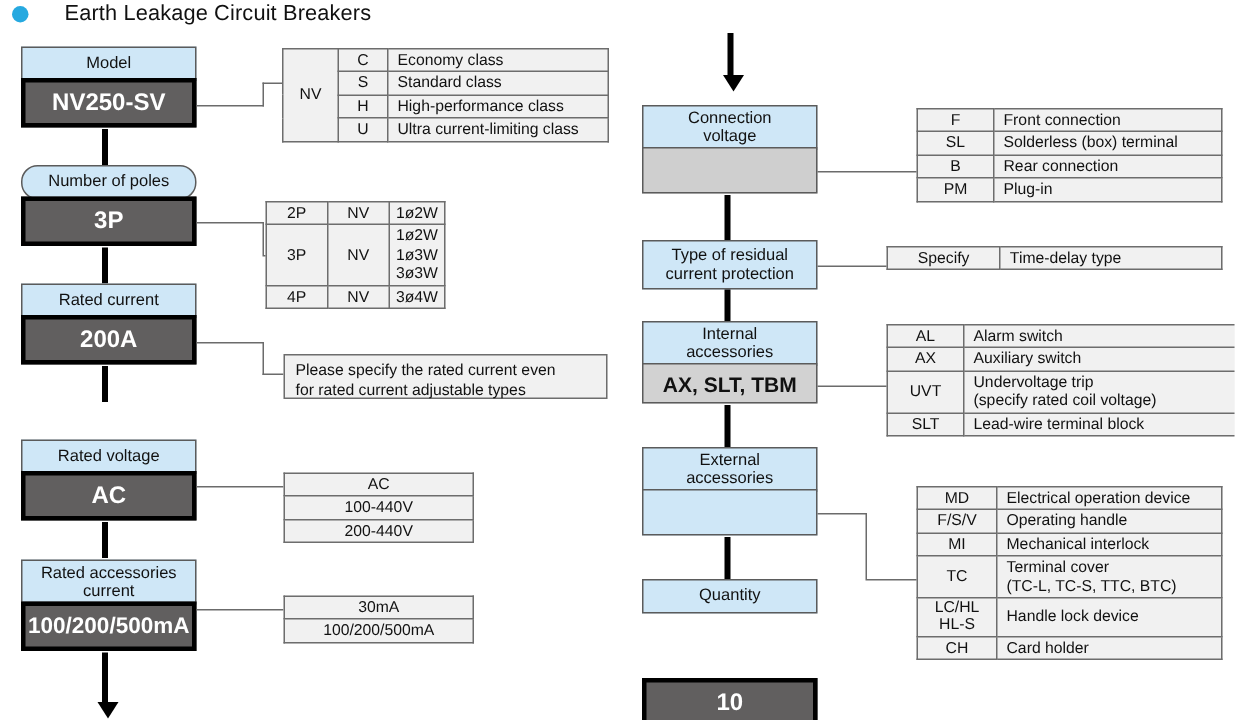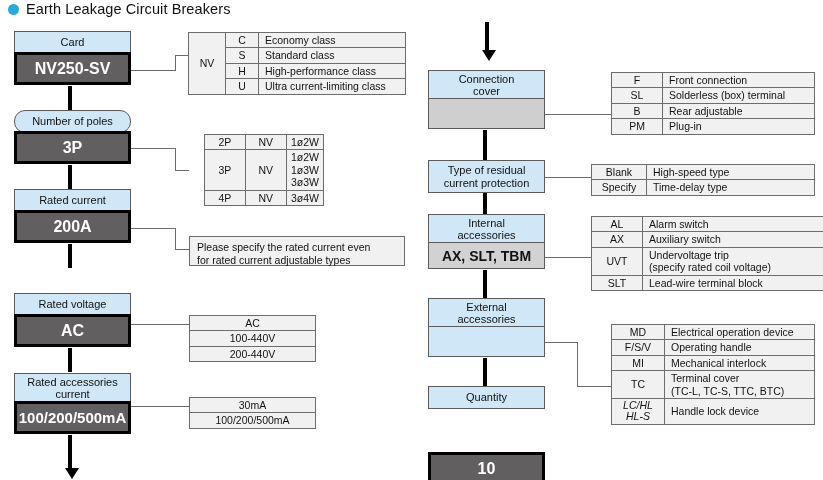--- a/index.html
+++ b/index.html
@@ -9,21 +9,21 @@
     font-family:"Liberation Sans","DejaVu Sans",sans-serif;
     color:#111111;
     position:relative;
     overflow:hidden;
     -webkit-font-smoothing:antialiased;
   }
   .canvas{position:absolute;left:0;top:0;width:823px;height:480px;}
   .abs{position:absolute;box-sizing:border-box;}
 
   
-  #title{left:8px;top:1px;display:flex;align-items:center;gap:7px;}
+  #title{left:8px;top:1px;display:flex;align-items:center;gap:24px;}
   #title .dot{width:11px;height:11px;border-radius:50%;background:#26a9e0;display:block;}
   #title .txt{font-size:14.5px;color:#111;letter-spacing:.1px;white-space:nowrap;}
   .lbl{
     box-sizing:border-box;
     background:#cfe7f7;
     border:1px solid #5b5b5b;
     font-size:11px;
     display:flex;align-items:center;justify-content:center;
     text-align:center;line-height:1.12;
     color:#111;
@@ -90,21 +90,21 @@
 </head>
 <body>
 
 <div class="canvas">
 
   <div class="abs" id="title">
     <span class="dot"></span>
     <span class="txt">Earth Leakage Circuit Breakers</span>
   </div>
 
-  <div class="lbl abs" style="left:14px;top:31px;width:117px;height:23px;">Card</div>
+  <div class="lbl abs" style="left:14px;top:31px;width:117px;height:23px;">Model</div>
   <div class="val dark abs" style="left:14px;top:53px;width:117px;height:33px;font-size:16px;">NV250-SV</div>
   <div class="vlink" style="left:68px;top:86px;height:24px;"></div>
 
   <div class="tick h" style="left:131px;top:70px;width:45px;"></div>
   <div class="tick v" style="left:175px;top:55px;height:16px;"></div>
   <div class="tick h" style="left:175px;top:55px;width:13px;"></div>
 
   <div class="lbl abs" style="left:14px;top:110px;width:117px;height:23px;border-radius:11px;">Number of poles</div>
   <div class="val dark abs" style="left:14px;top:132px;width:117px;height:33px;font-size:16px;">3P</div>
   <div class="vlink" style="left:68px;top:165px;height:24px;"></div>
@@ -150,21 +150,21 @@
         <td class="c">H</td>
         <td class="l">High-performance class</td>
       </tr>
       <tr>
         <td class="c">U</td>
         <td class="l">Ultra current-limiting class</td>
       </tr>
     </tbody>
   </table>
 
-  <table class="opt" style="left:204px;top:134px;width:120px;">
+  <table class="opt" style="left:177px;top:134px;width:120px;">
     <tbody>
       <tr>
         <td class="c" style="width:44px;">2P</td>
         <td class="c" style="width:44px;">NV</td>
         <td class="c">1ø2W</td>
       </tr>
       <tr>
         <td class="c">3P</td>
         <td class="c">NV</td>
         <td class="c" style="white-space:pre-line;">1ø2W
@@ -207,21 +207,21 @@
           <td class="c">100/200/500mA</td>
         </tr>
     </tbody>
   </table>
 
   <div class="arrow-shaft" style="left:485px;top:22px;height:30px;"></div>
   <div class="arrow-head" style="left:482px;top:50px;"></div>
 
   <div class="lbl abs" style="left:428px;top:70px;width:117px;height:30px;flex-direction:column;">
     <span>Connection</span>
-    <span>cover</span>
+    <span>voltage</span>
   </div>
   <div class="val greyplain abs" style="left:428px;top:99px;width:117px;height:31px;"></div>
   <div class="vlink" style="left:483px;top:130px;height:30px;"></div>
   <div class="tick h" style="left:545px;top:114px;width:67px;"></div>
 
   <div class="lbl abs" style="left:428px;top:160px;width:117px;height:33px;flex-direction:column;">
     <span>Type of residual</span>
     <span>current protection</span>
   </div>
   <div class="vlink" style="left:483px;top:193px;height:21px;"></div>
@@ -254,35 +254,31 @@
       <tr>
         <td class="c" style="width:42px;">F</td>
         <td class="l">Front connection</td>
       </tr>
       <tr>
         <td class="c">SL</td>
         <td class="l">Solderless (box) terminal</td>
       </tr>
       <tr>
         <td class="c">B</td>
-        <td class="l">Rear adjustable</td>
+        <td class="l">Rear connection</td>
       </tr>
       <tr>
         <td class="c">PM</td>
         <td class="l">Plug-in</td>
       </tr>
     </tbody>
   </table>
 
   <table class="opt" style="left:591px;top:164px;width:224px;">
     <tbody>
-      <tr>
-        <td class="c" style="width:46px;">Blank</td>
-        <td class="l">High-speed type</td>
-      </tr>
       <tr>
         <td class="c">Specify</td>
         <td class="l">Time-delay type</td>
       </tr>
     </tbody>
   </table>
 
   <table class="opt" style="left:591px;top:216px;width:244px;">
     <tbody>
       <tr>
@@ -318,20 +314,24 @@
       <tr>
         <td class="c">MI</td>
         <td class="l">Mechanical interlock</td>
       </tr>
       <tr>
         <td class="c">TC</td>
         <td class="l" style="white-space:pre-line;">Terminal cover
 (TC-L, TC-S, TTC, BTC)</td>
       </tr>
       <tr>
-        <td class="c" style="white-space:pre-line;line-height:1.1;font-style:italic;">LC/HL
+        <td class="c" style="white-space:pre-line;line-height:1.1;">LC/HL
 HL-S</td>
         <td class="l">Handle lock device</td>
       </tr>
+      <tr>
+        <td class="c">CH</td>
+        <td class="l">Card holder</td>
+      </tr>
     </tbody>
   </table>
 
 </div>
 
 </body></html>

